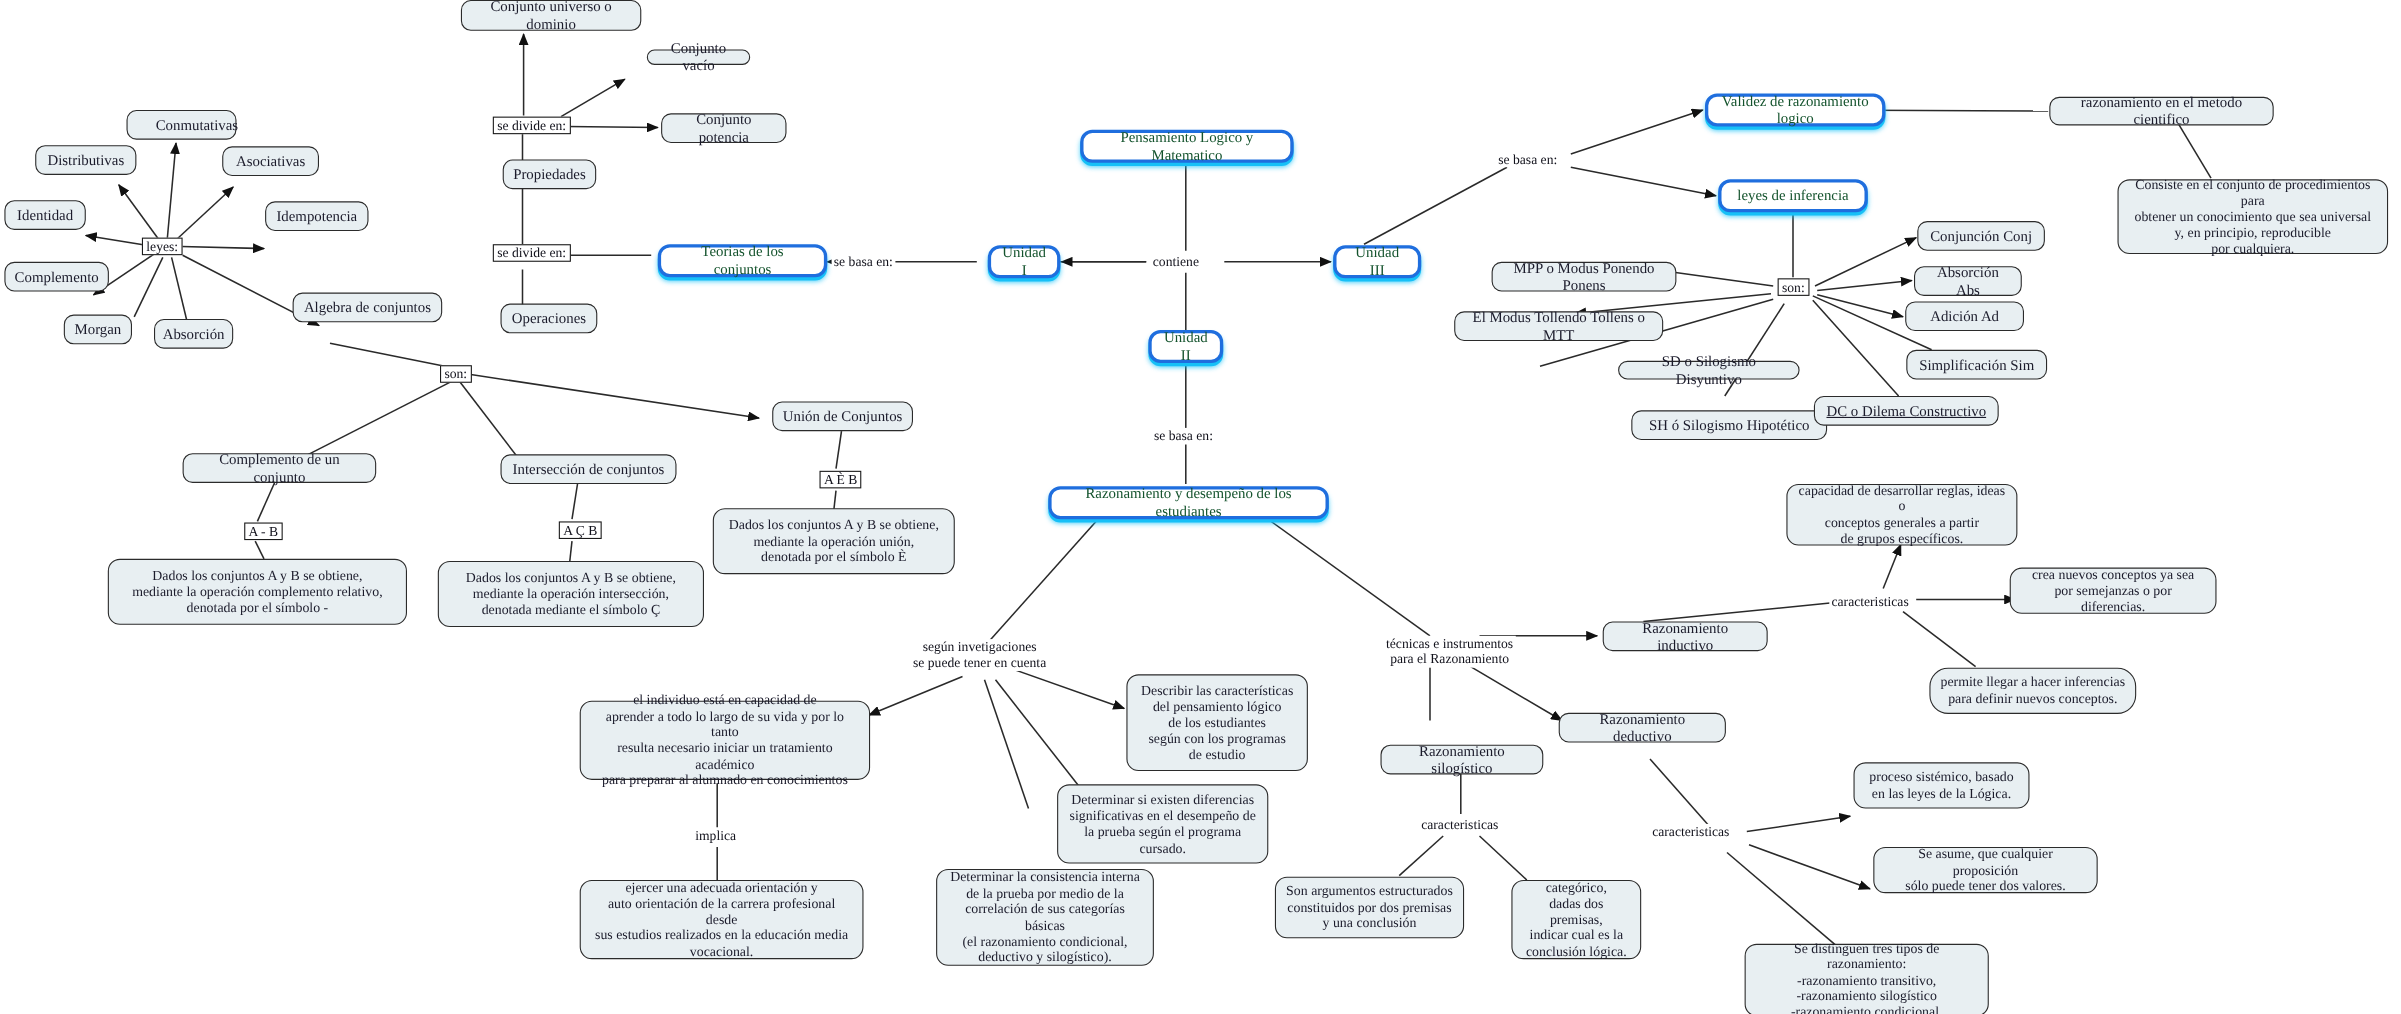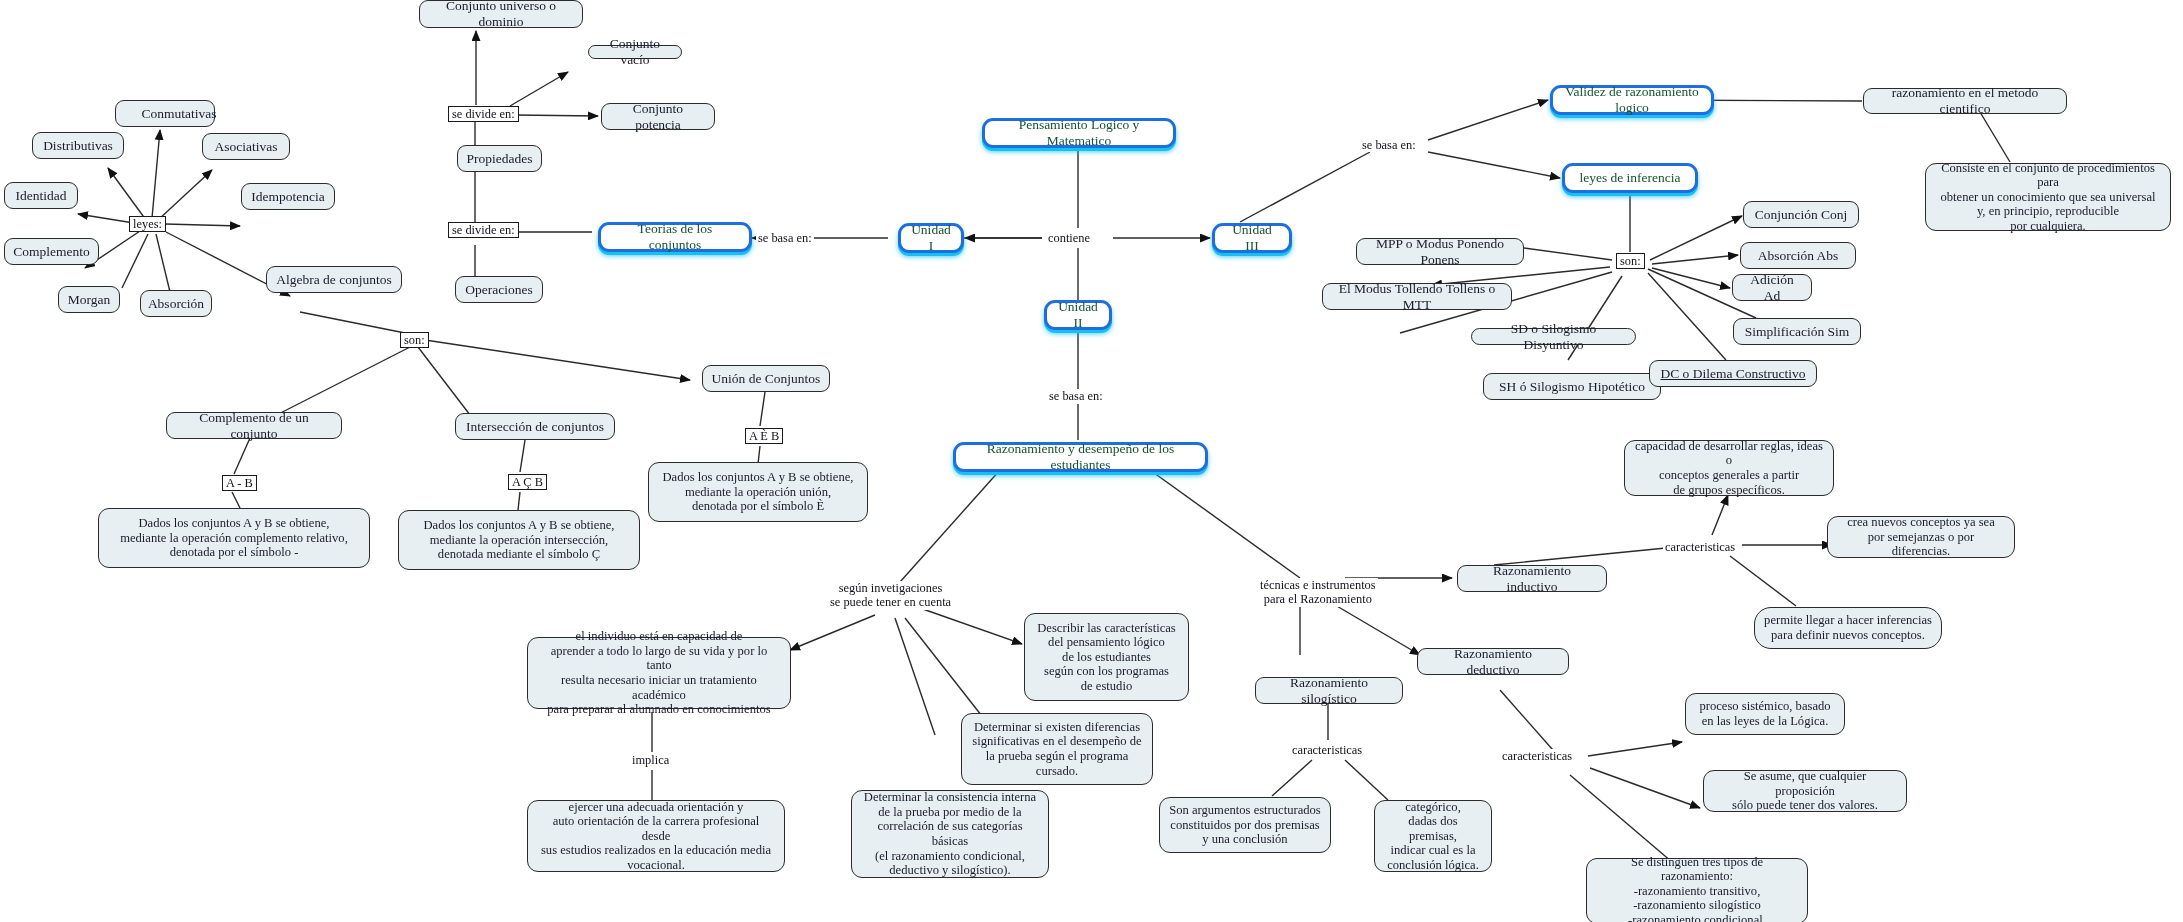--- a/index.html
+++ b/index.html
@@ -247,22 +247,22 @@
 y, en principio, reproducible
 por cualquiera.</div>
 
   <div class="linklabel boxed" style="left:1616px;top:253px;">son:</div>
 
   <div class="node node-concept" style="left:1356px;top:238px;width:168px;height:27px;">MPP o Modus Ponendo Ponens</div>
   <div class="node node-concept" style="left:1322px;top:283px;width:190px;height:27px;">El Modus Tollendo Tollens o MTT</div>
   <div class="node node-concept" style="left:1471px;top:328px;width:165px;height:17px;">SD o Silogismo Disyuntivo</div>
   <div class="node node-concept" style="left:1483px;top:373px;width:178px;height:27px;">SH ó Silogismo Hipotético</div>
   <div class="node node-concept" style="left:1743px;top:201px;width:116px;height:27px;">Conjunción Conj</div>
-  <div class="node node-concept" style="left:1740px;top:242px;width:116px;height:27px;">Absorción Abs</div>
-  <div class="node node-concept" style="left:1732px;top:274px;width:80px;height:27px;text-align:center;">Adición Ad</div>
+  <div class="node node-concept" style="left:1740px;top:242px;width:98px;height:27px;">Absorción Abs</div>
+  <div class="node node-concept" style="left:1732px;top:274px;width:108px;height:27px;text-align:center;">Adición Ad</div>
   <div class="node node-concept" style="left:1733px;top:318px;width:128px;height:27px;">Simplificación Sim</div>
   <div class="node node-concept" style="left:1649px;top:360px;width:168px;height:27px;text-decoration:underline;">DC o Dilema Constructivo</div>
 
   <div class="linklabel" style="left:828px;top:581px;white-space:pre-line;text-align:center;">según invetigaciones
 se puede tener en cuenta</div>
 
   <div class="node node-text" style="left:527px;top:637px;width:264px;height:72px;white-space:pre-line;">el individuo está en capacidad de
 aprender a todo lo largo de su vida y por lo tanto
 resulta necesario iniciar un tratamiento académico
 para preparar al alumnado en conocimientos</div>

